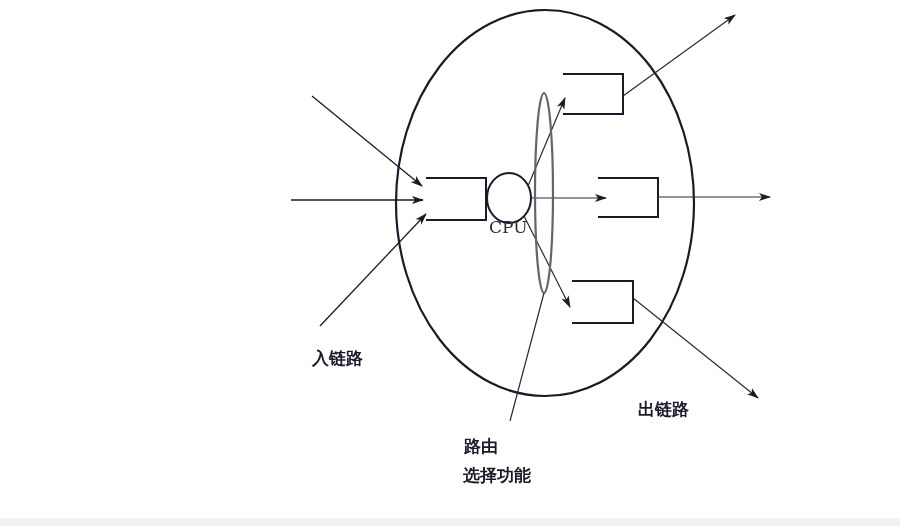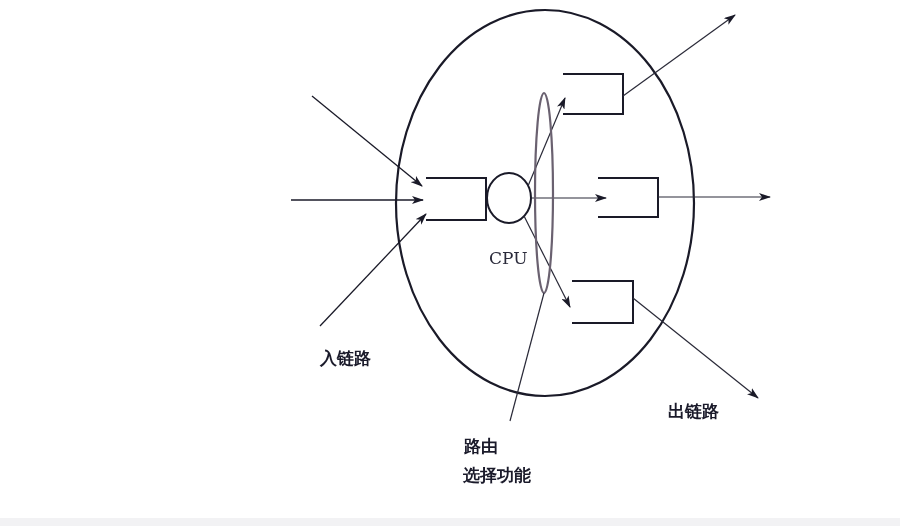--- a/index.html
+++ b/index.html
@@ -45,19 +45,19 @@
 
   <g stroke="#2a2a38" stroke-width="1.2" fill="none">
     <line x1="623" y1="96" x2="735" y2="15" marker-end="url(#arrow)"></line>
     <line x1="658" y1="197" x2="770" y2="197" marker-end="url(#arrow)"></line>
     <line x1="633" y1="298" x2="758" y2="398" marker-end="url(#arrow)"></line>
   </g>
 
   <line x1="544" y1="293" x2="510" y2="421" stroke="#2a2a38" stroke-width="1.2"></line>
 </svg>
 
-<div class="cpu-label" style="left:489px; top:248px;text-align:right;">CPU</div>
-<div class="label" style="left:320px; top:347px;text-align:right;">入链路</div>
-<div class="label" style="left:668px; top:400px;">出链路</div>
+<div class="cpu-label" style="left:489px; top:217px;text-align:right;">CPU</div>
+<div class="label" style="left:312px; top:347px;text-align:right;">入链路</div>
+<div class="label" style="left:638px; top:400px;font-family:Liberation Mono, monospace;">出链路</div>
 <div class="label" style="left:464px; top:435px;">路由</div>
 <div class="label" style="left:463px; top:464px;">选择功能</div>
 
 <div class="bottom-bar"></div>
 
 </body></html>

